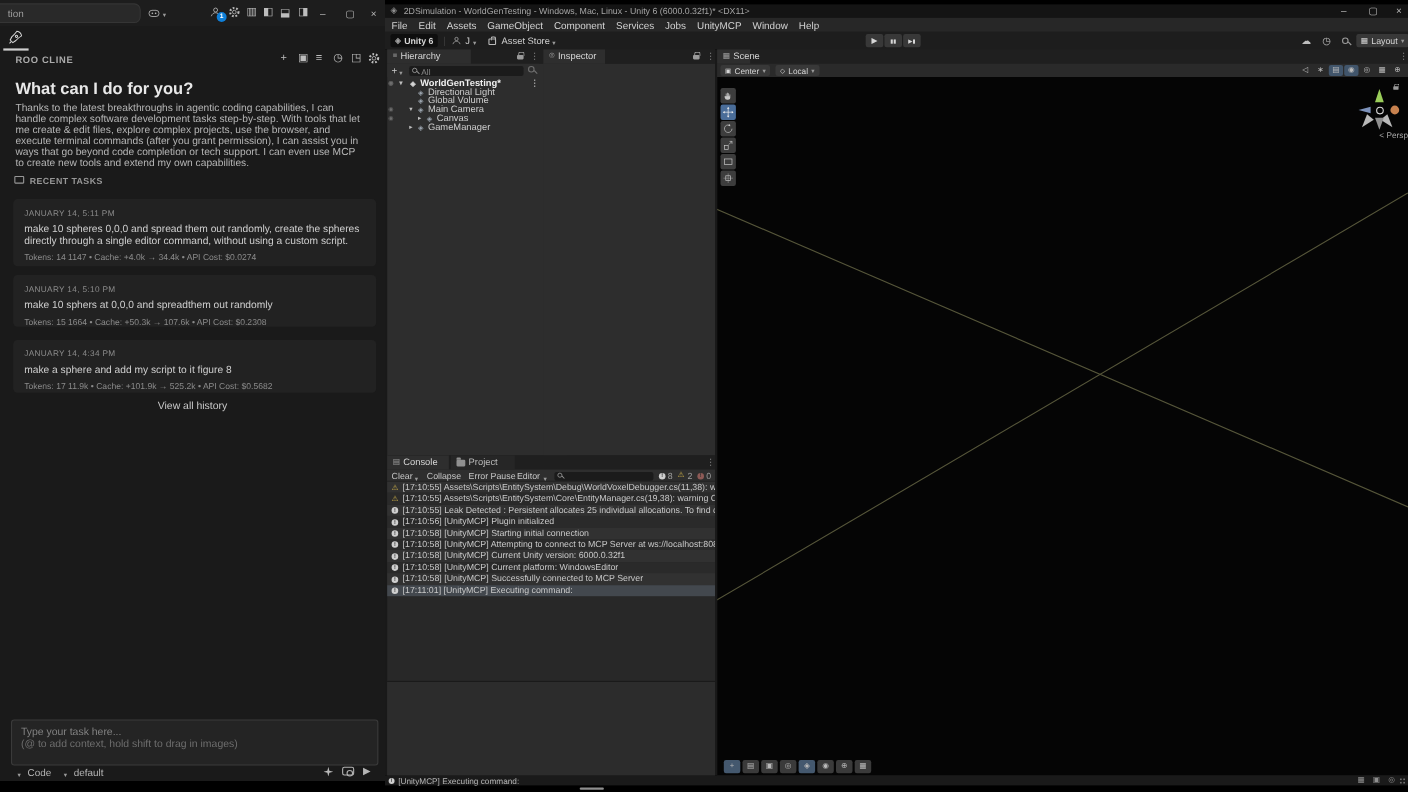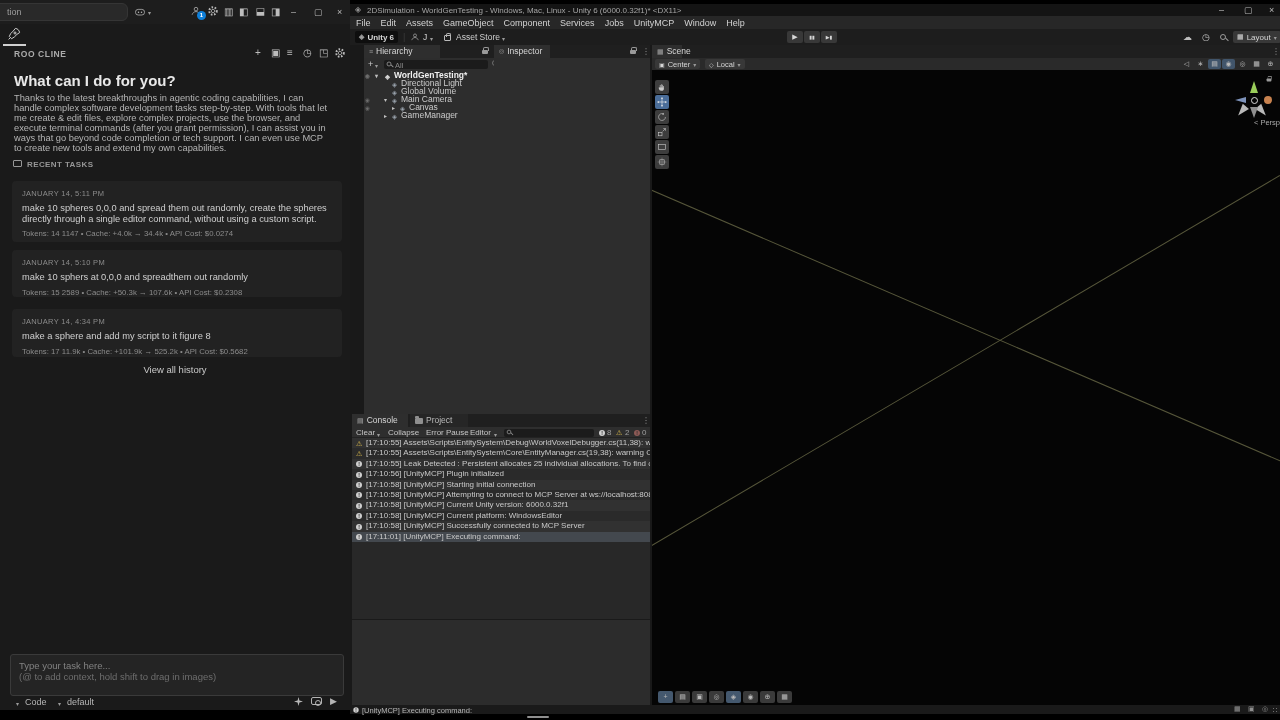--- a/index.html
+++ b/index.html
@@ -171,21 +171,21 @@
   </div>
 
   <div class="a card" style="top:181px;height:61px">
     <div class="card-date">JANUARY 14, 5:11 PM</div>
     <div class="card-text">make 10 spheres 0,0,0 and spread them out randomly, create the spheres directly through a single editor command, without using a custom script.</div>
     <div class="card-tok nw">Tokens: 14 1147 • Cache: +4.0k → 34.4k • API Cost: $0.0274</div>
   </div>
   <div class="a card" style="top:250px;height:47px">
     <div class="card-date">JANUARY 14, 5:10 PM</div>
     <div class="card-text">make 10 sphers at 0,0,0 and spreadthem out randomly</div>
-    <div class="card-tok nw">Tokens: 15 2589 • Cache: +50.3k → 107.6k • API Cost: $0.2308</div>
+    <div class="card-tok nw">Tokens: 15 1664 • Cache: +50.3k → 107.6k • API Cost: $0.2308</div>
   </div>
   <div class="a card" style="top:309px;height:48px">
     <div class="card-date">JANUARY 14, 4:34 PM</div>
     <div class="card-text">make a sphere and add my script to it figure 8</div>
     <div class="card-tok nw">Tokens: 17 11.9k • Cache: +101.9k → 525.2k • API Cost: $0.5682</div>
   </div>
 
   <div class="a task-input">
     <div class="ph1">Type your task here...</div>
     <div class="ph2">(@ to add context, hold shift to drag in images)</div>
@@ -258,21 +258,21 @@
     <span class="ico-search" style="left:870px;top:5px"></span>
     <div class="chip" style="left:883px;top:2px;height:12px">
       <span style="font-size:7px">▦</span>
       <span>Layout</span>
       <span class="caret-s">▾</span>
       </div>
   </div>
 
   <div id="u-workspace" class="a">
 
-    <div class="panel" style="left:14px;top:0;width:164px;height:369px">
+    <div class="panel" style="left:2px;top:0;width:164px;height:369px">
       <div class="tabbar">
         <div class="tab" style="left:0;width:76px">
           <span style="font-size:7px;color:#9f9f9f">≡</span>
           <span>Hierarchy</span>
           </div>
         <span class="ico-lock" style="left:118px;top:5px"></span>
         <span class="a dots" style="left:130px;top:2px">⋮</span>
       </div>
       <div class="a" style="left:0;top:13px;width:138px;height:12px;background:#2d2d2d">
         <span class="a" style="left:4px;top:1px;font-size:9px;color:#ccc">+</span>

